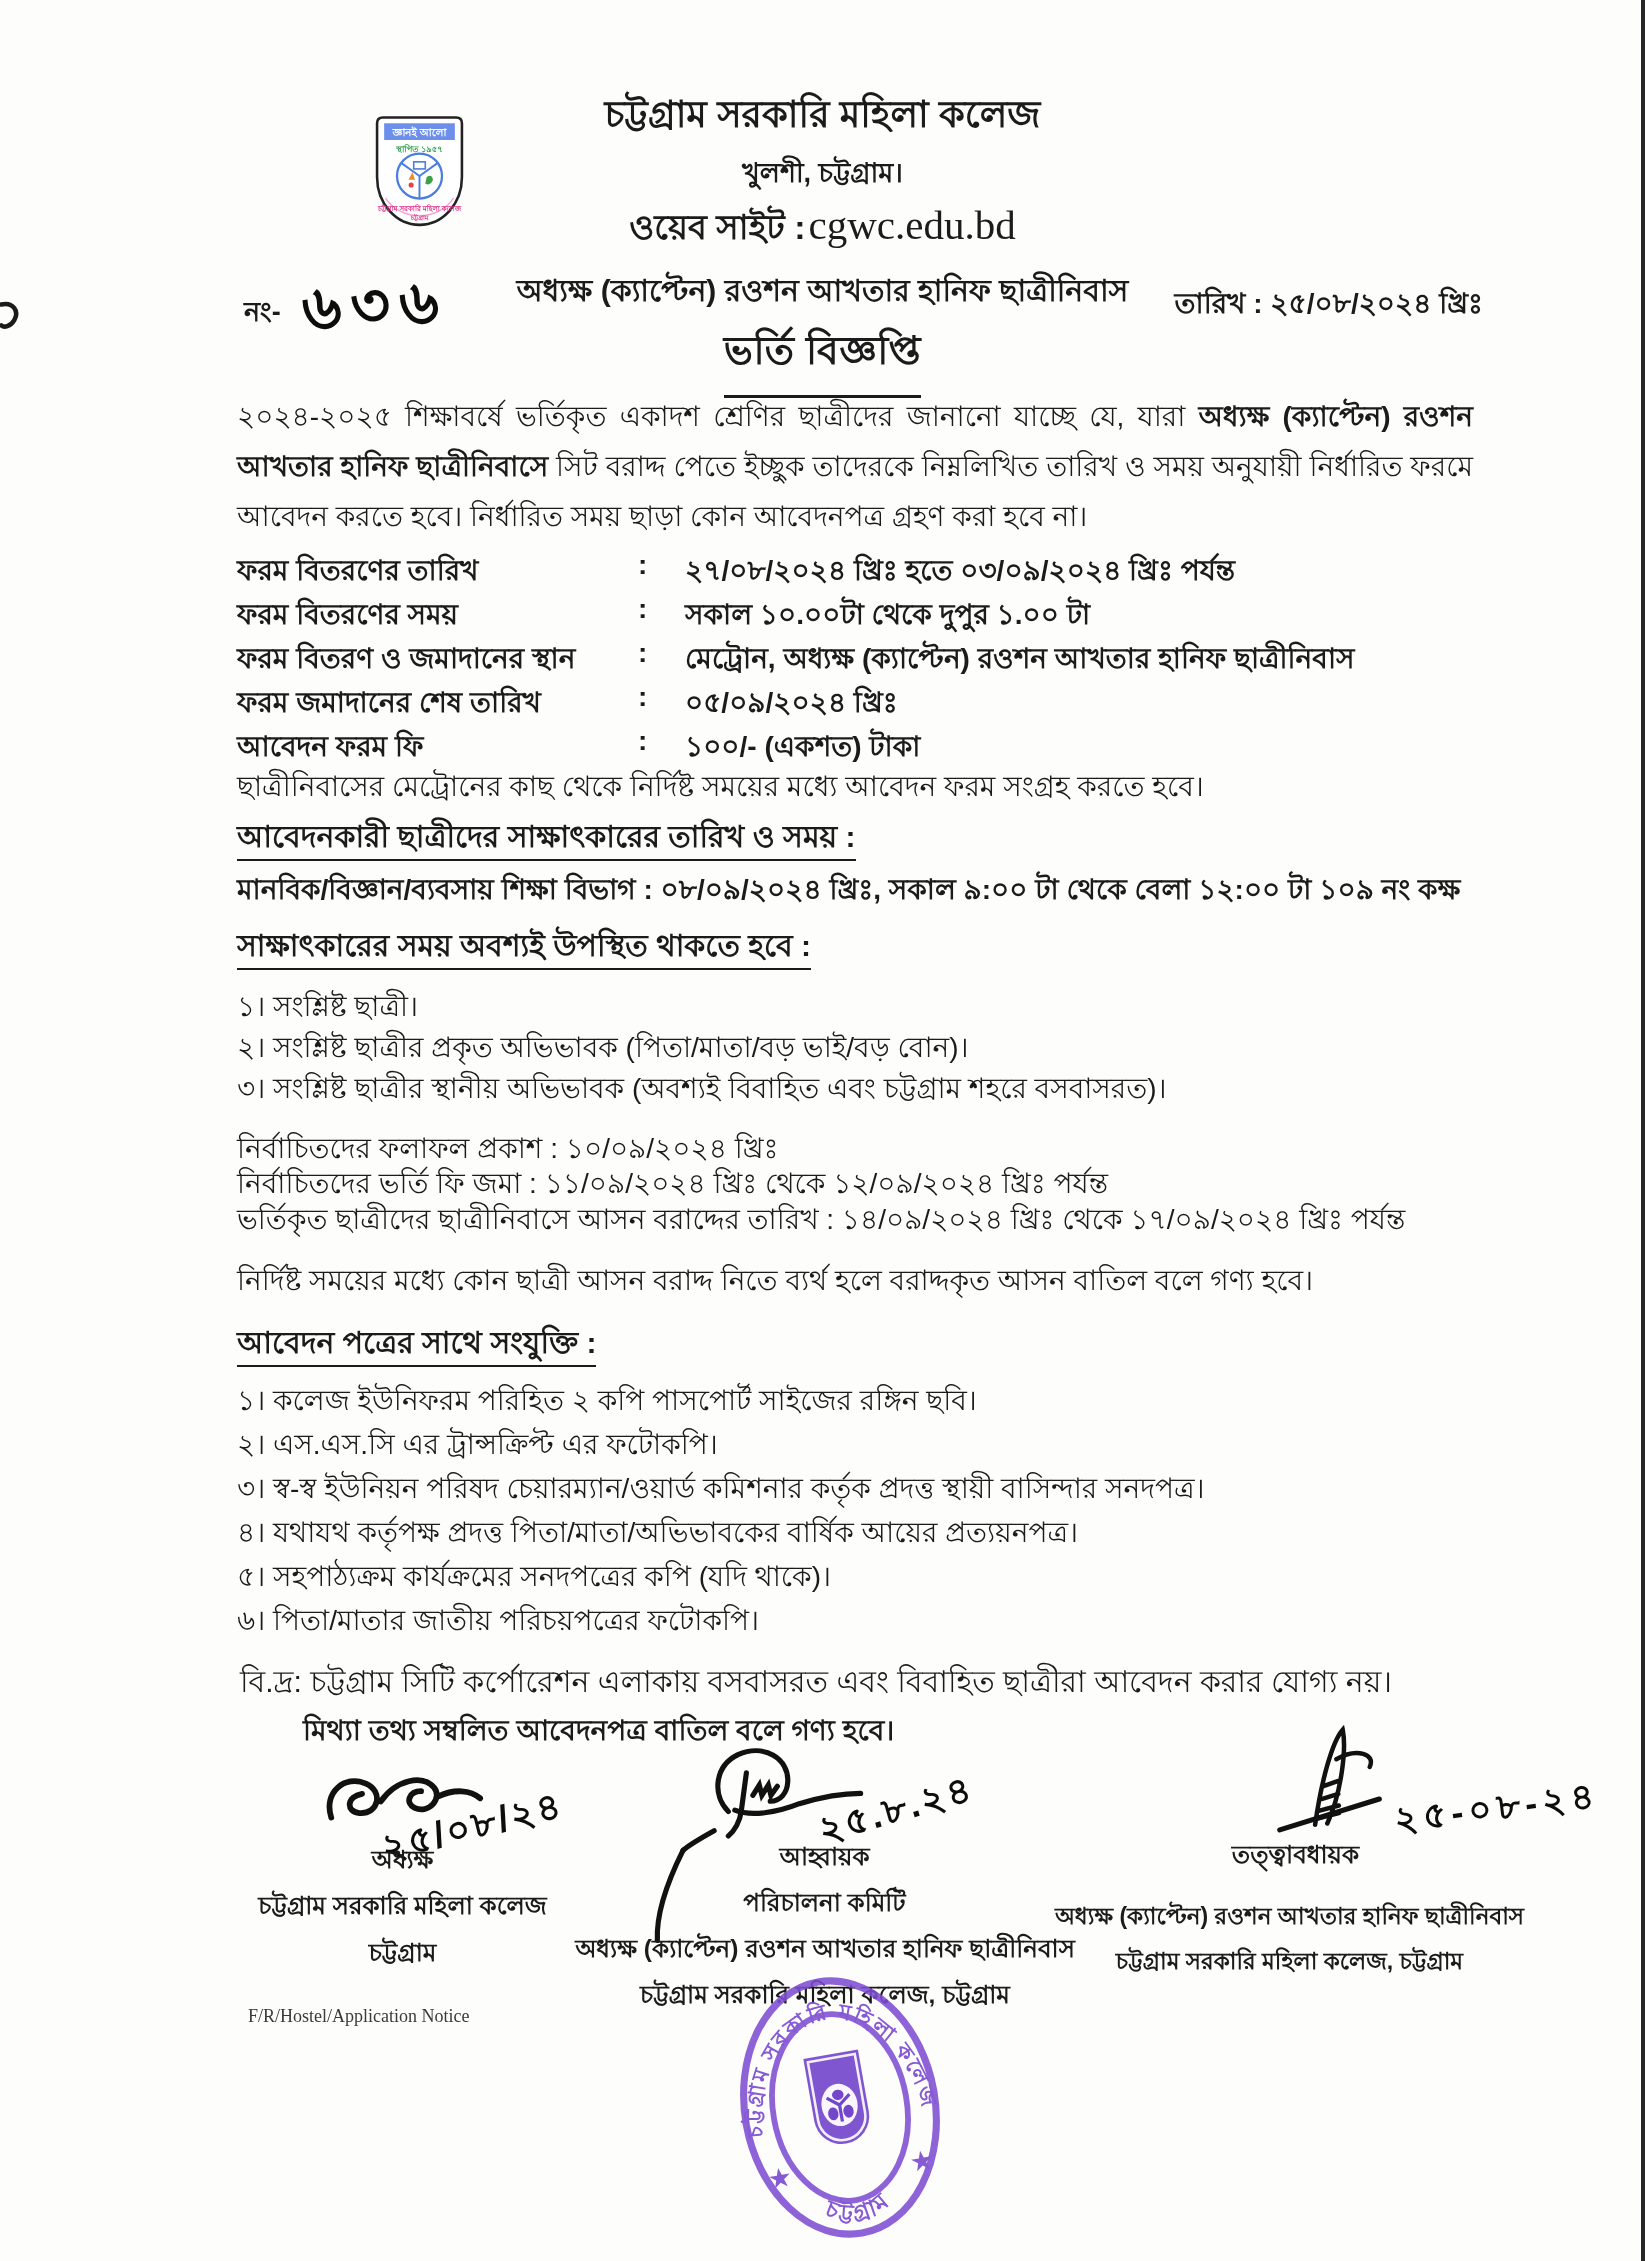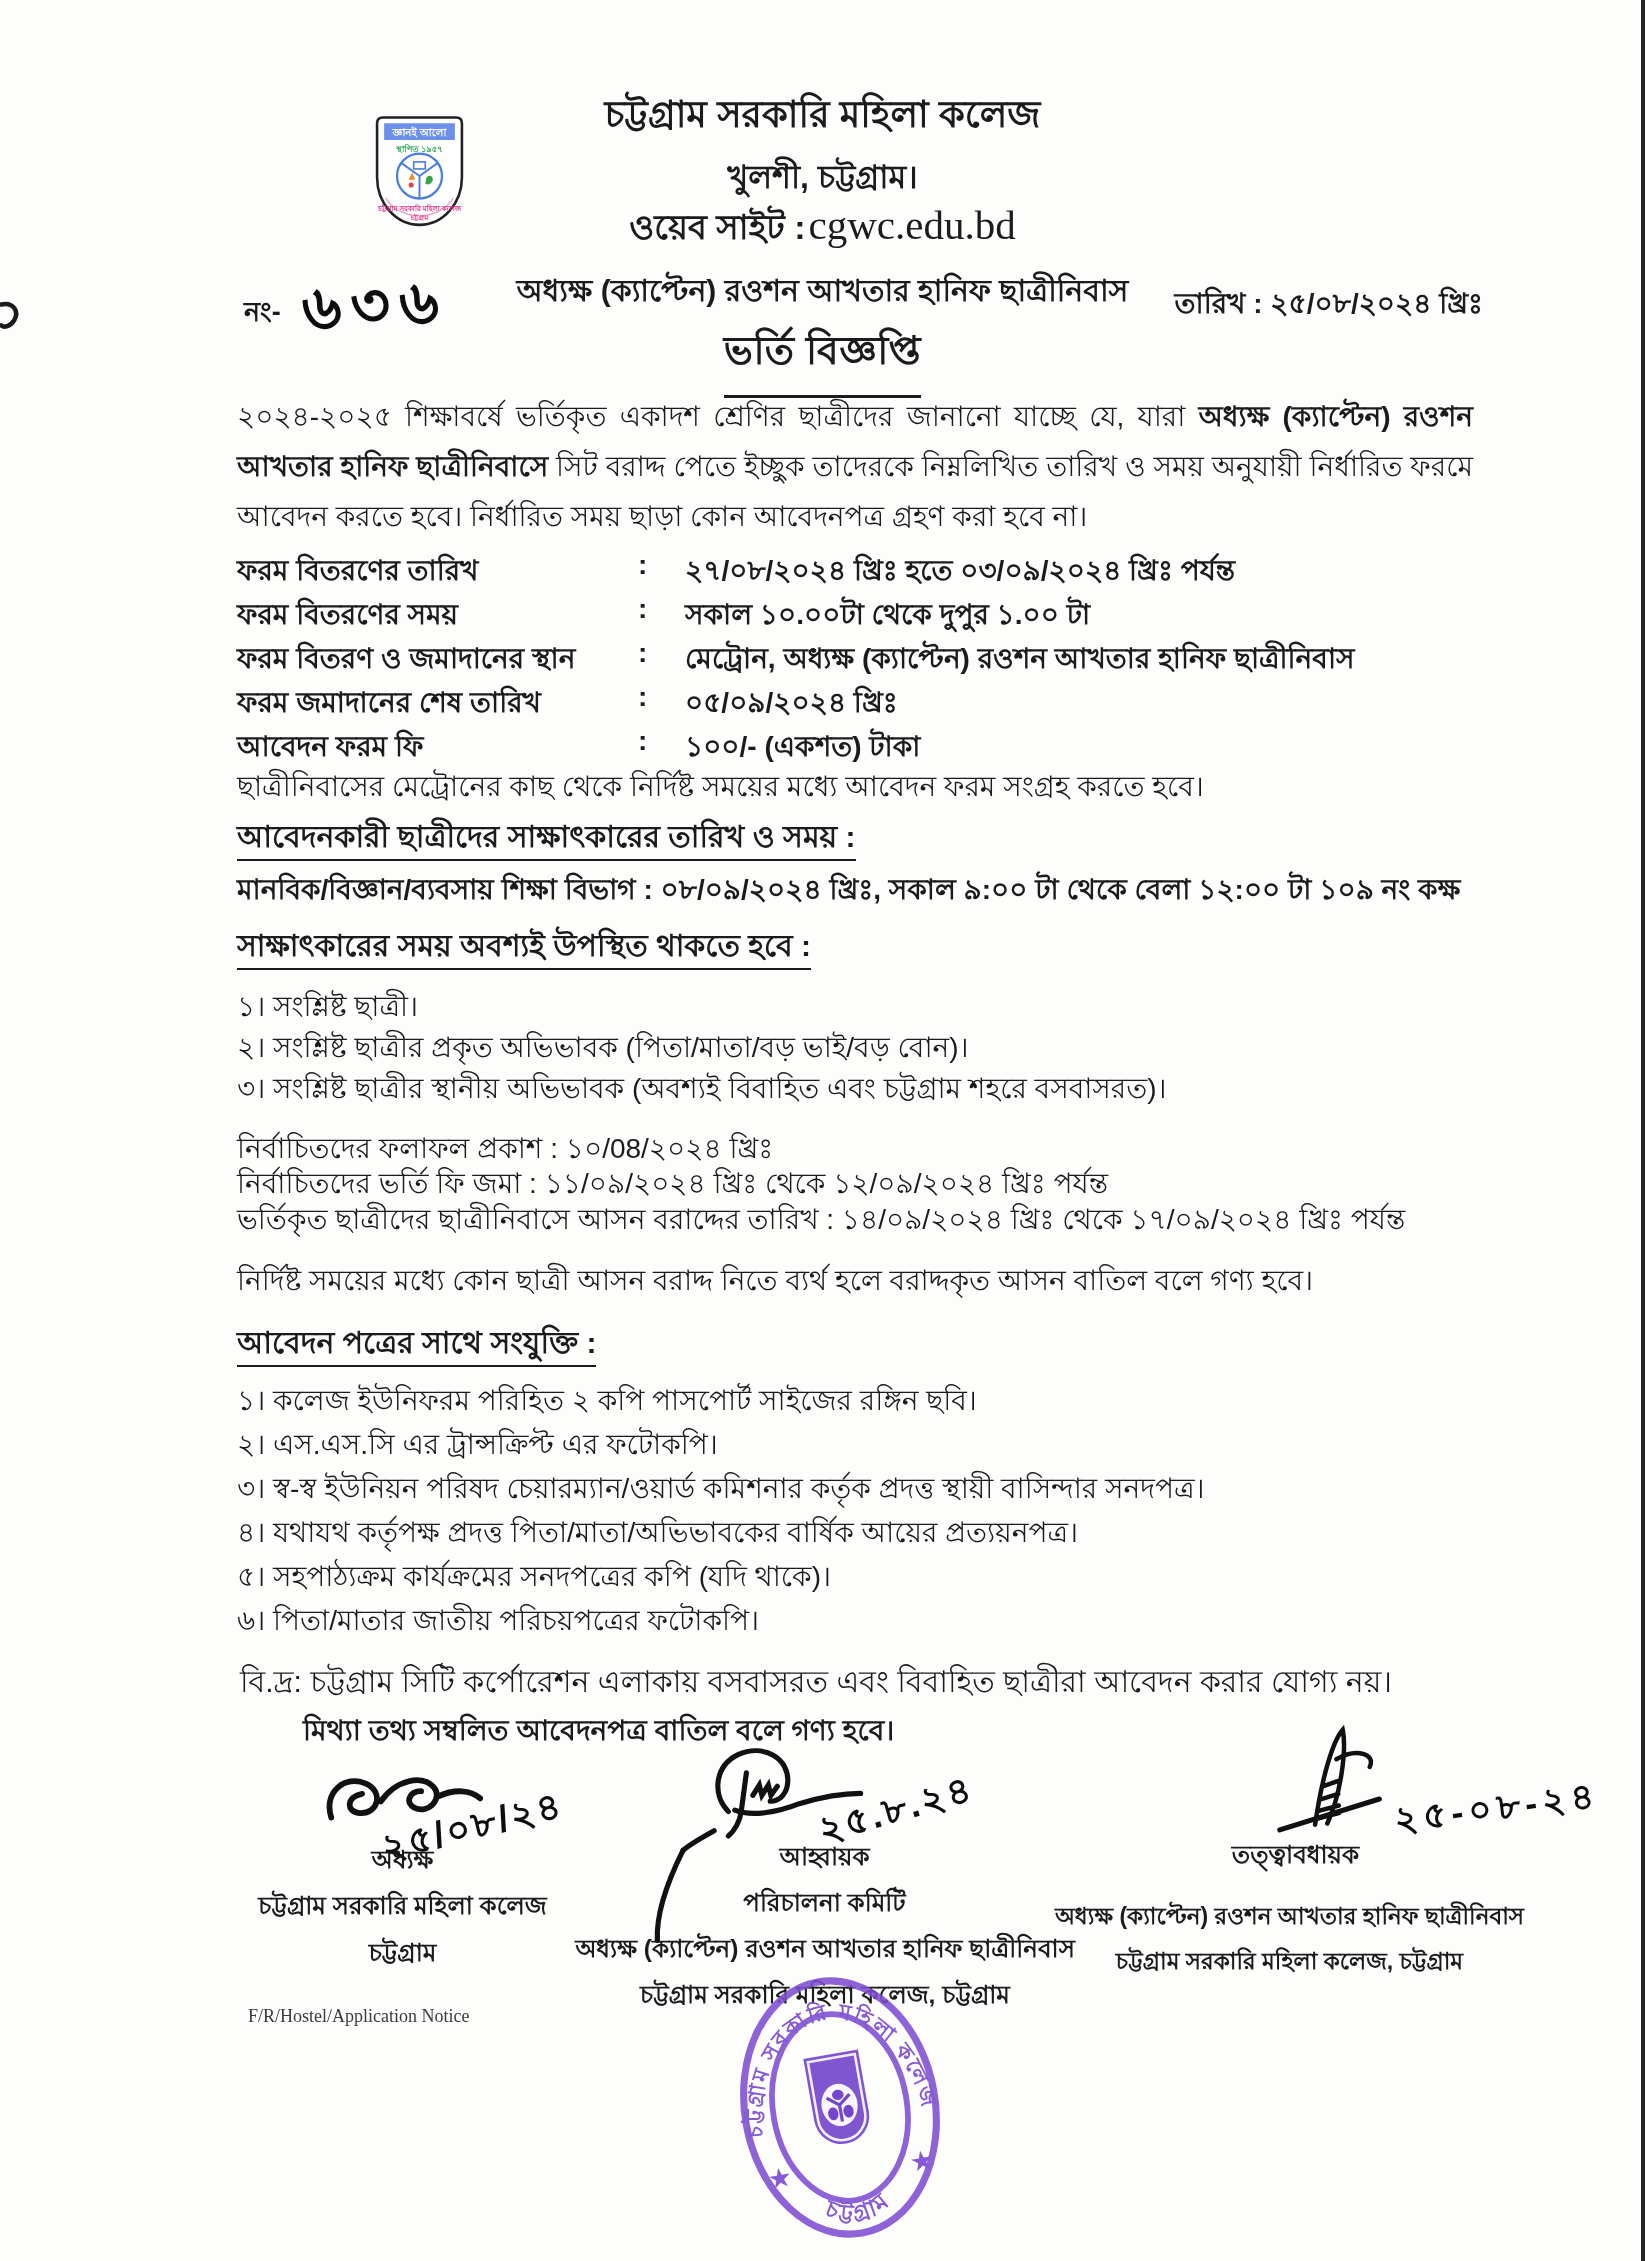--- a/index.html
+++ b/index.html
@@ -10,21 +10,21 @@
     color:#1b1b1b;
   }
   .abs{position:absolute;}
   .center{left:0;width:1645px;text-align:center;}
   .nowrap{white-space:nowrap;}
   .b{font-weight:700;}
   .sb{font-weight:600;}
   .serif{font-family:"Liberation Serif","DejaVu Serif",serif;text-align:center;}
   .title-line{font-size:39px;font-weight:800;letter-spacing:0.6px;}
   .college-name{top:85px;font-size:37px;font-weight:800;}
-  .address{top:152px;font-size:32px;font-weight:600;}
+  .address{top:152px;font-size:27px;font-weight:600;}
   .website{top:201px;}
   .website .bn{font-size:34px;font-weight:700;}
   .website .url{font-size:41px;font-weight:500;}
   .hostel-line{top:267px;font-size:30px;font-weight:700;}
   .body-txt{font-size:28px;font-weight:500;line-height:50px;}
   .row-label{font-weight:700;font-size:28px;}
   .row-value{font-weight:600;font-size:28px;}
   .sec-head{font-size:30px;font-weight:800;border-bottom:2.6px solid #1b1b1b;padding-bottom:6.4px;}
   .list-item{font-size:28px;font-weight:500;}
   .sig-label{font-size:24.5px;font-weight:600;text-align:center;}
@@ -115,21 +115,21 @@
   </div>
 
   <div class="abs nowrap" style="left:237px;top:922px;">
     <span class="sec-head">সাক্ষাৎকারের সময় অবশ্যই উপস্থিত থাকতে হবে :</span>
   </div>
 
   <div class="abs nowrap list-item" style="left:237px;top:985px;">১। সংশ্লিষ্ট ছাত্রী।</div>
   <div class="abs nowrap list-item" style="left:237px;top:1026px;">২। সংশ্লিষ্ট ছাত্রীর প্রকৃত অভিভাবক (পিতা/মাতা/বড় ভাই/বড় বোন)।</div>
   <div class="abs nowrap list-item" style="left:237px;top:1067px;">৩। সংশ্লিষ্ট ছাত্রীর স্থানীয় অভিভাবক (অবশ্যই বিবাহিত এবং চট্টগ্রাম শহরে বসবাসরত)।</div>
 
-  <div class="abs nowrap body-txt sb" style="left:237px;top:1133px;line-height:32px;">নির্বাচিতদের ফলাফল প্রকাশ : ১০/08/২০২৪ খ্রিঃ</div>
+  <div class="abs nowrap body-txt sb" style="left:237px;top:1133px;line-height:32px;">নির্বাচিতদের ফলাফল প্রকাশ : ১০/০৯/২০২৪ খ্রিঃ</div>
   <div class="abs nowrap body-txt sb" style="left:237px;top:1168px;line-height:32px;">নির্বাচিতদের ভর্তি ফি জমা : ১১/০৯/২০২৪ খ্রিঃ থেকে ১২/০৯/২০২৪ খ্রিঃ পর্যন্ত</div>
   <div class="abs nowrap body-txt sb" style="left:237px;top:1204px;line-height:32px;">ভর্তিকৃত ছাত্রীদের ছাত্রীনিবাসে আসন বরাদ্দের তারিখ : ১৪/০৯/২০২৪ খ্রিঃ থেকে ১৭/০৯/২০২৪ খ্রিঃ পর্যন্ত</div>
   <div class="abs nowrap body-txt" style="left:237px;top:1256px;">নির্দিষ্ট সময়ের মধ্যে কোন ছাত্রী আসন বরাদ্দ নিতে ব্যর্থ হলে বরাদ্দকৃত আসন বাতিল বলে গণ্য হবে।</div>
 
   <div class="abs nowrap" style="left:237px;top:1319px;">
     <span class="sec-head">আবেদন পত্রের সাথে সংযুক্তি :</span>
   </div>
   <div class="abs nowrap list-item" style="left:237px;top:1379px;">১। কলেজ ইউনিফরম পরিহিত ২ কপি পাসপোর্ট সাইজের রঙ্গিন ছবি।</div>
   <div class="abs nowrap list-item" style="left:237px;top:1423px;">২। এস.এস.সি এর ট্রান্সক্রিপ্ট এর ফটোকপি।</div>
   <div class="abs nowrap list-item" style="left:237px;top:1467px;">৩। স্ব-স্ব ইউনিয়ন পরিষদ চেয়ারম্যান/ওয়ার্ড কমিশনার কর্তৃক প্রদত্ত স্থায়ী বাসিন্দার সনদপত্র।</div>

